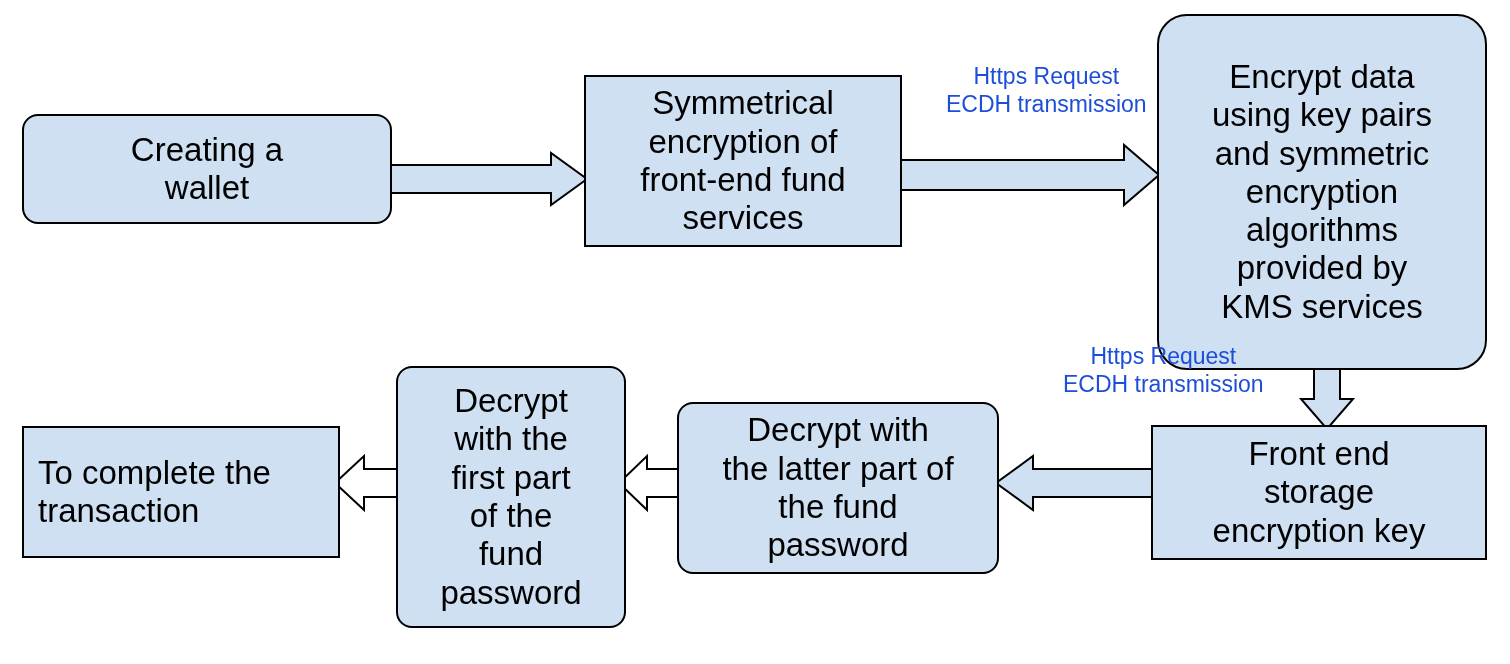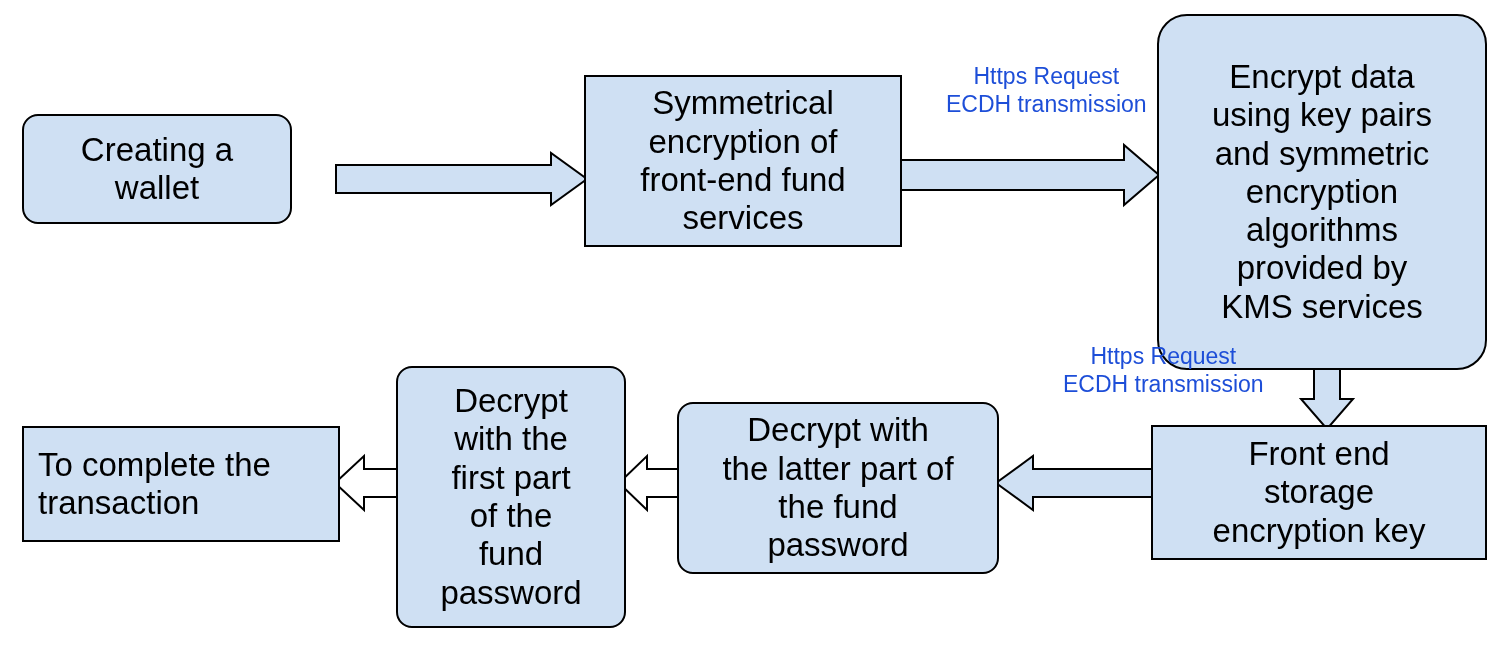--- a/index.html
+++ b/index.html
@@ -85,21 +85,21 @@
       <polygon class="ar-fill-white" points="70,14 29,14 29,1 1,28 29,55 29,42 70,42"></polygon>
     </svg>
   </div>
 
   <div class="arrow" style="left:334px;top:455px;">
     <svg width="76" height="56" viewBox="0 0 76 56">
       <polygon class="ar-fill-white" points="74,14 30,14 30,1 1,28 30,55 30,42 74,42"></polygon>
     </svg>
   </div>
 
-  <div class="node rounded" style="left:22px;top:114px;width:270px;height:110px;font-size:33px;">
+  <div class="node rounded" style="left:22px;top:114px;width:370px;height:110px;font-size:33px;">
     <span class="lbl" style="white-space:pre-line;">Creating a
 wallet</span>
   </div>
 
   <div class="node square" style="left:584px;top:75px;width:318px;height:172px;font-size:33px;">
     <span class="lbl" style="white-space:pre-line;">Symmetrical
 encryption of
 front-end fund
 services</span>
   </div>
@@ -129,21 +129,21 @@
 
   <div class="node rounded" style="left:396px;top:366px;width:230px;height:262px;font-size:33px;">
     <span class="lbl" style="white-space:pre-line;">Decrypt
 with the
 first part
 of the
 fund
 password</span>
   </div>
 
-  <div class="node square left-align" style="left:22px;top:426px;width:318px;height:116px;font-size:33px;">
+  <div class="node square left-align" style="left:22px;top:426px;width:318px;height:132px;font-size:33px;">
     <span class="lbl" style="white-space:pre-line;">To complete the
 transaction</span>
   </div>
 
   <div class="edge-label" style="left:946px;top:63px;font-size:23px;">Https Request
 ECDH transmission</div>
 
   <div class="edge-label" style="left:1063px;top:343px;font-size:23px;">Https Request
 ECDH transmission</div>
 

